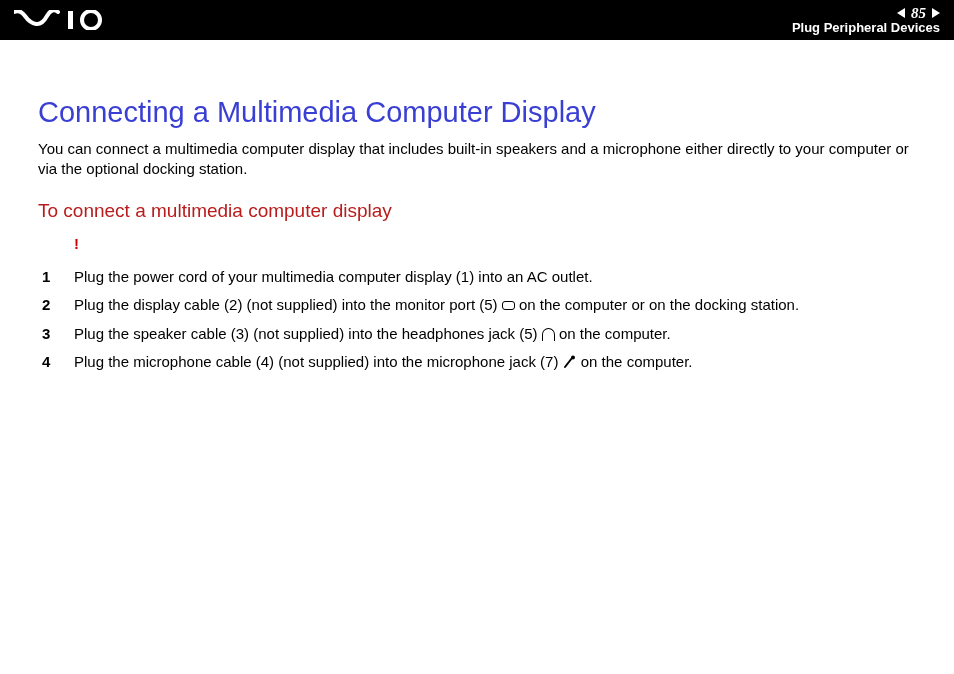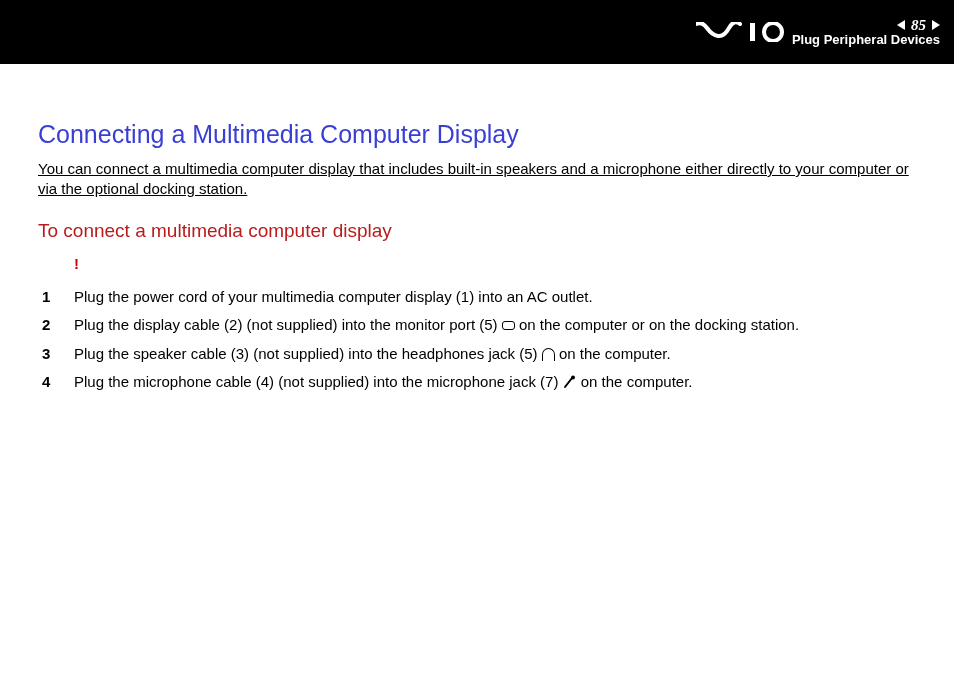--- a/index.html
+++ b/index.html
@@ -11,22 +11,22 @@
     font-family: Arial, Helvetica, sans-serif;
     color: #000;
     overflow: hidden;
   }
   .header {
     background: #000;
     color: #fff;
     height: 40px;
     display: flex;
     align-items: center;
-    justify-content: flex-end;
-    padding: 12px 14px;
+    justify-content: space-between;
+    padding: 0 14px;
   }
   .logo {
     display: flex;
     align-items: center;
   }
   .logo svg { display: block; }
   .header-right {
     display: flex;
     flex-direction: column;
     align-items: flex-end;
@@ -56,28 +56,27 @@
     font-size: 13px;
     color: #fff;
     margin-top: -1px;
   }
   .content {
     padding: 56px 38px 0 38px;
   }
   h1.title {
     color: #3a3fd4;
     font-weight: normal;
-    font-size: 25px;
+    font-size: 29px;
     margin: 0 0 10px 0;
   }
   .intro {
     font-size: 15px;
     line-height: 1.35;
     margin: 7px 0 20px 0;
-    text-decoration: underline;
   }
   .subhead {
     color: #b91c1c;
     font-size: 19px;
     font-weight: normal;
     margin: 0 0 14px 0;
   }
   .warning-block {
     margin-left: 36px;
     margin-bottom: 12px;

